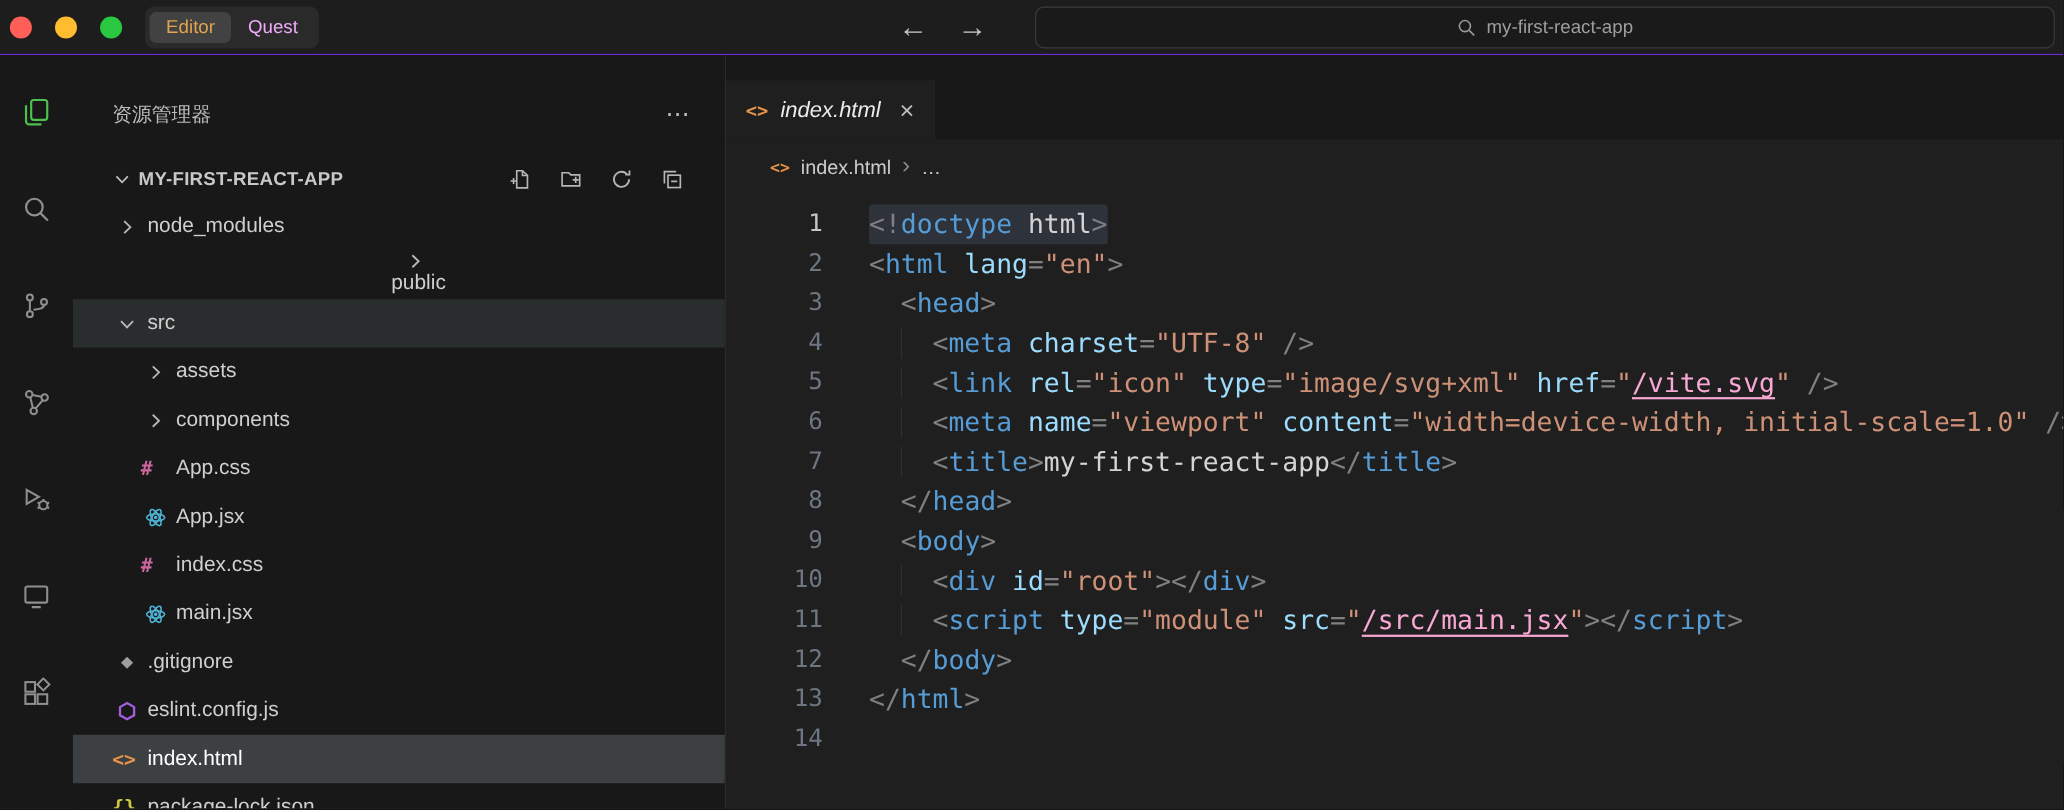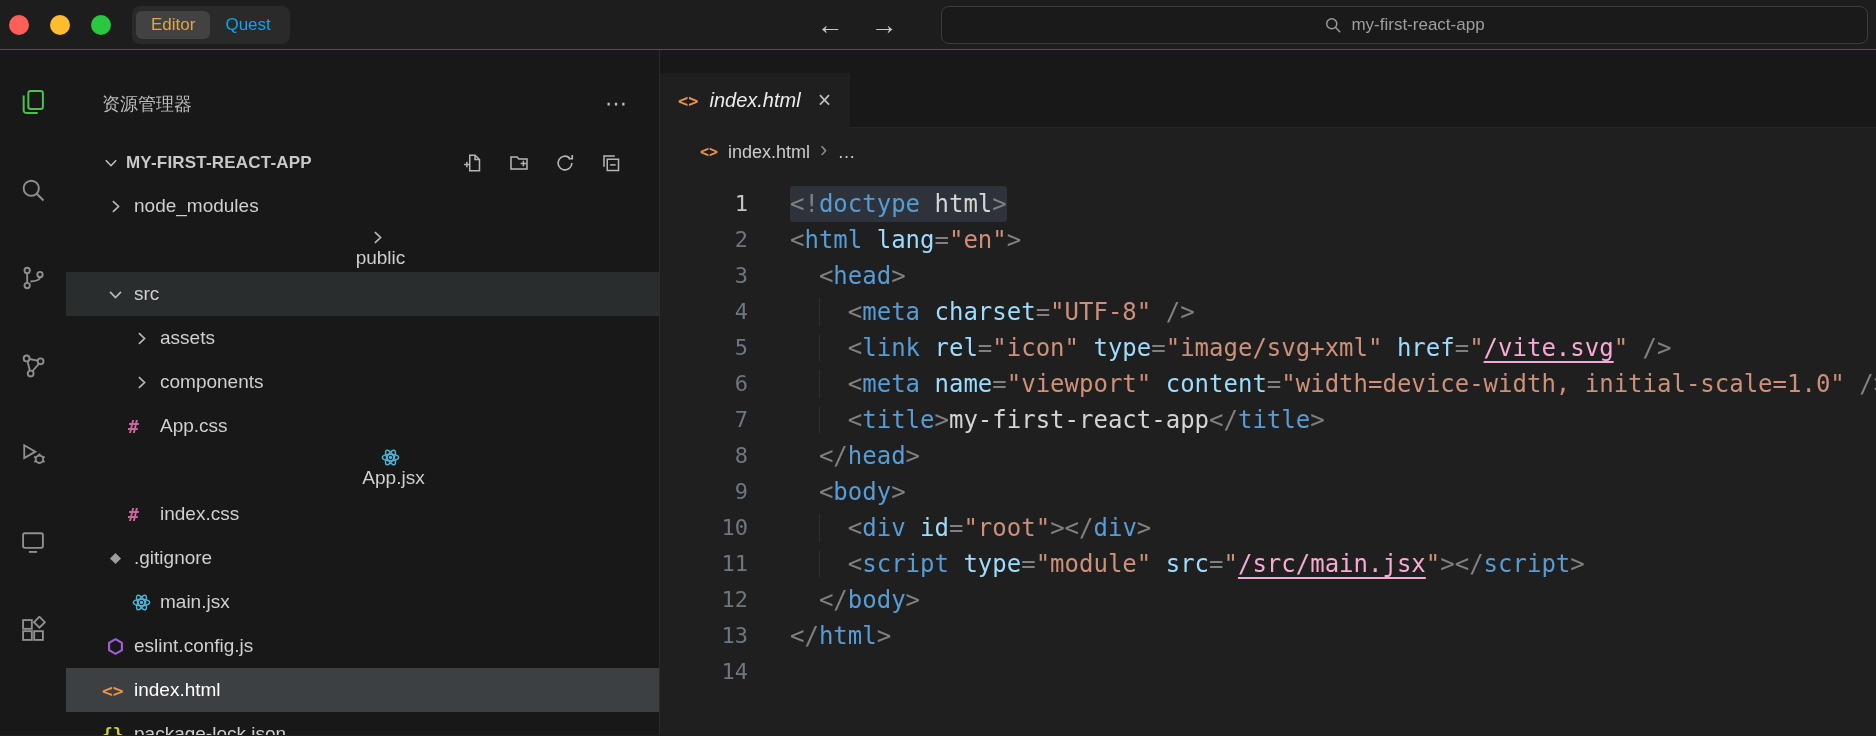--- a/index.html
+++ b/index.html
@@ -6,21 +6,21 @@
   html,body { background:#111; }
   body { font-family:"Liberation Sans","DejaVu Sans",sans-serif; }
   .app { position:relative; width:1876px; height:736px; overflow:hidden; background:#1f1f1f; color:#cccccc; }
 
   
   .titlebar { position:relative; height:50px; background:#1d1d1d; border-bottom:1px solid #6d28d9; display:flex; align-items:center; }
   .traffic { display:flex; gap:21px; padding-left:9px; align-items:center; }
   .tl { width:20px; height:20px; border-radius:50%; display:inline-block; }
   .tl.red { background:#ff5f57; } .tl.yellow { background:#febc2e; } .tl.green { background:#29c840; }
   .seg { margin-left:21px; background:#2a2a2a; border-radius:8px; padding:4px; display:flex; align-items:center; height:38px; }
-  .seg-btn { border:0; background:transparent; color:#0ea5e9; font-size:17px; padding:4px 15px; border-radius:6px; cursor:pointer; font-family:inherit; }
+  .seg-btn { border:0; background:transparent; color:#f0abfc; font-size:17px; padding:4px 15px; border-radius:6px; cursor:pointer; font-family:inherit; }
   .seg-btn.active { background:#424242; color:#e2a54e; }
   .navarrow { position:absolute; top:0; height:50px; width:44px; background:transparent; border:0; color:#c8c8c8; font-size:27px; cursor:pointer; }
   .navarrow.back { left:808px; } .navarrow.fwd { left:862px; }
   .searchbox { position:absolute; left:941px; right:8px; top:6px; height:38px; background:#1a1a1a; border:1px solid #3c3c3c; border-radius:8px; display:flex; align-items:center; justify-content:center; gap:9px; color:#9e9e9e; font-size:17px; cursor:text; }
   .searchbox svg { display:block; }
 
   
   .main { display:flex; height:685px; }
 
   
@@ -265,57 +265,57 @@
               <svg viewBox="0 0 16 16">
                 <path d="M5.8 3.4L10.6 8l-4.8 4.6" fill="none" stroke="#b8b8b8" stroke-width="1.4"></path>
               </svg>
             </span>
             <span class="tlabel">components</span>
           </div>
           <div class="trow" style="padding-left: 62px;">
             <span class="ticon ttxt" style="color: rgb(201, 102, 156);">#</span>
             <span class="tlabel">App.css</span>
           </div>
-          <div class="trow" style="padding-left: 62px; flex-direction: column;">
+          <div class="trow" style="padding-left: 62px;">
             <span class="ticon">
               <svg viewBox="-11 -11 22 22">
                 <g fill="none" stroke="#4eb3d4" stroke-width="1.7">
                   <ellipse rx="9.5" ry="3.8"></ellipse>
                   <ellipse rx="9.5" ry="3.8" transform="rotate(60)"></ellipse>
                   <ellipse rx="9.5" ry="3.8" transform="rotate(120)"></ellipse>
                 </g>
                 <circle r="1.9" fill="#4eb3d4"></circle>
               </svg>
             </span>
             <span class="tlabel">App.jsx</span>
           </div>
           <div class="trow" style="padding-left: 62px;">
             <span class="ticon ttxt" style="color: rgb(201, 102, 156);">#</span>
             <span class="tlabel">index.css</span>
           </div>
-          <div class="trow" style="padding-left: 36px;">
-            <span class="ticon">
-              <svg viewBox="0 0 16 16">
-                <rect x="4.7" y="4.7" width="6.6" height="6.6" fill="#9e9e9e" transform="rotate(45 8 8)"></rect>
-              </svg>
-            </span>
-            <span class="tlabel">.gitignore</span>
-          </div>
           <div class="trow" style="padding-left: 62px;">
             <span class="ticon">
               <svg viewBox="-11 -11 22 22">
                 <g fill="none" stroke="#4eb3d4" stroke-width="1.7">
                   <ellipse rx="9.5" ry="3.8"></ellipse>
                   <ellipse rx="9.5" ry="3.8" transform="rotate(60)"></ellipse>
                   <ellipse rx="9.5" ry="3.8" transform="rotate(120)"></ellipse>
                 </g>
                 <circle r="1.9" fill="#4eb3d4"></circle>
               </svg>
             </span>
             <span class="tlabel">main.jsx</span>
+          </div>
+          <div class="trow" style="padding-left: 36px;">
+            <span class="ticon">
+              <svg viewBox="0 0 16 16">
+                <rect x="4.7" y="4.7" width="6.6" height="6.6" fill="#9e9e9e" transform="rotate(45 8 8)"></rect>
+              </svg>
+            </span>
+            <span class="tlabel">.gitignore</span>
           </div>
           <div class="trow" style="padding-left: 36px;">
             <span class="ticon">
               <svg viewBox="0 0 16 16">
                 <path d="M8 1.8l5.4 3.1v6.2L8 14.2 2.6 11.1V4.9z" fill="none" stroke="#a25ddc" stroke-width="1.8"></path>
               </svg>
             </span>
             <span class="tlabel">eslint.config.js</span>
           </div>
           <div class="trow selected" style="padding-left: 36px;">

